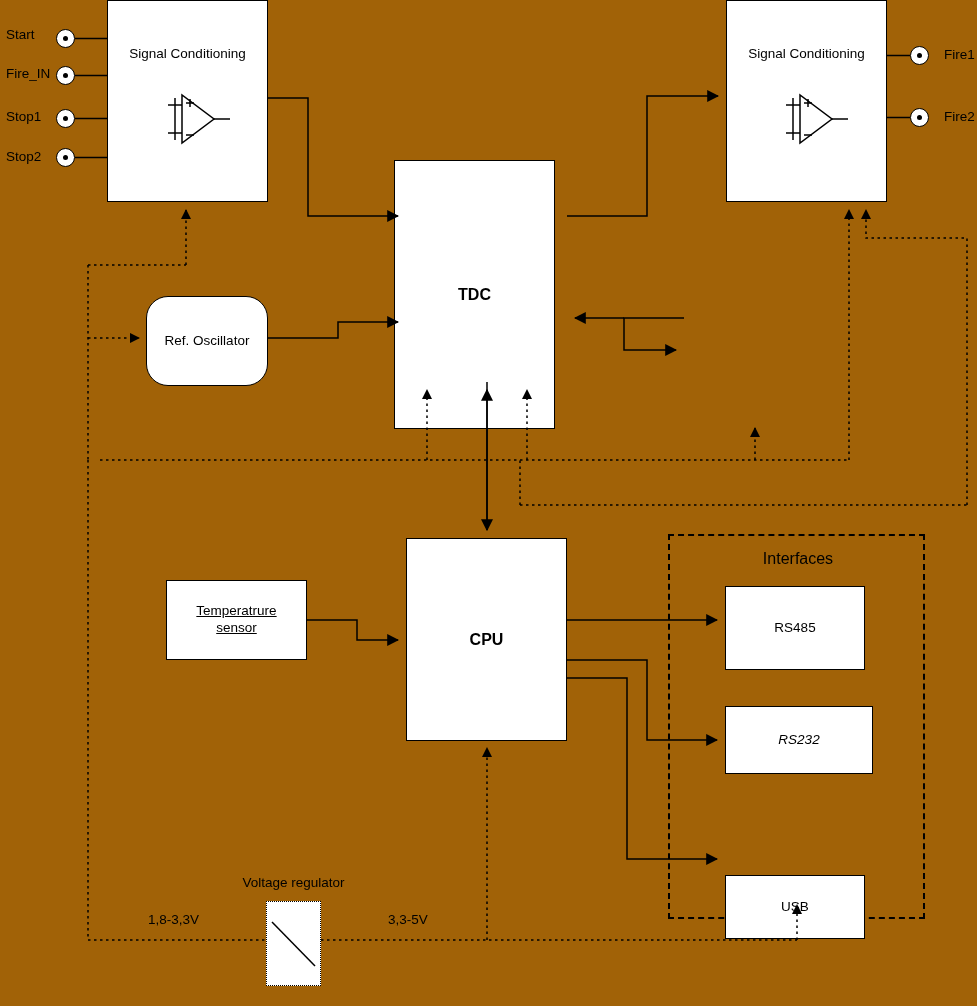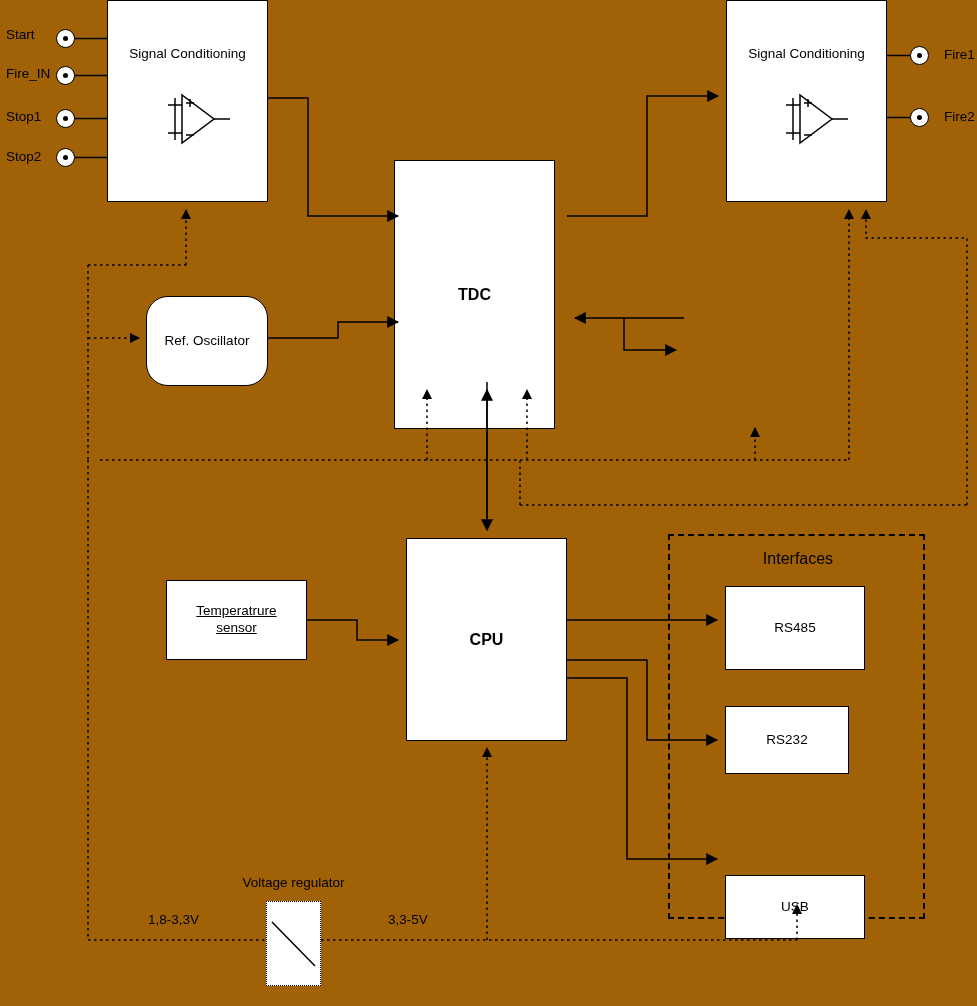--- a/index.html
+++ b/index.html
@@ -133,21 +133,21 @@
     <span>Temperatrure
 sensor</span>
   </div>
 
   <div class="dashed-box" style="left:668px; top:534px; width:257px; height:385px;"></div>
   <div class="interfaces-title" style="left:668px; top:550px;">Interfaces</div>
 
   <div class="box" style="left:725px; top:586px; width:140px; height:84px;">
     <span>RS485</span>
   </div>
-  <div class="box" style="left:725px; top:706px; width:124px; height:68px;">
+  <div class="box" style="left:725px; top:706px; width:148px; height:68px;font-style:italic;">
     <span>RS232</span>
   </div>
   <div class="box" style="left:725px; top:827px; width:140px; height:64px;margin-top:48px;">
     <span>USB</span>
   </div>
 
   <div class="label center" style="left:236px; top:875px; width:115px;">Voltage regulator</div>
   <div class="reg-box" style="left:266px; top:901px; width:55px; height:85px;"></div>
 
   <div class="label" style="left:148px; top:912px;">1,8-3,3V</div>

